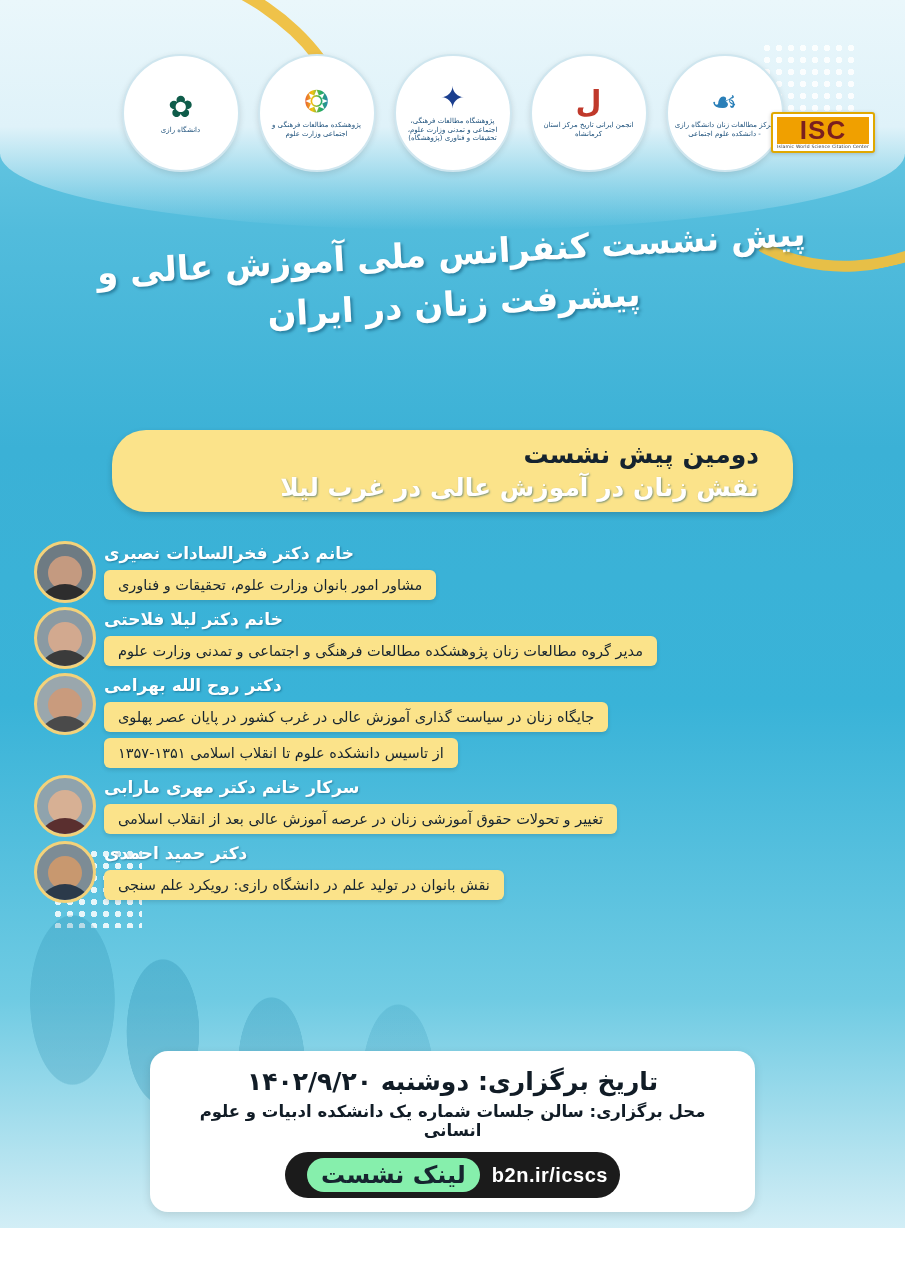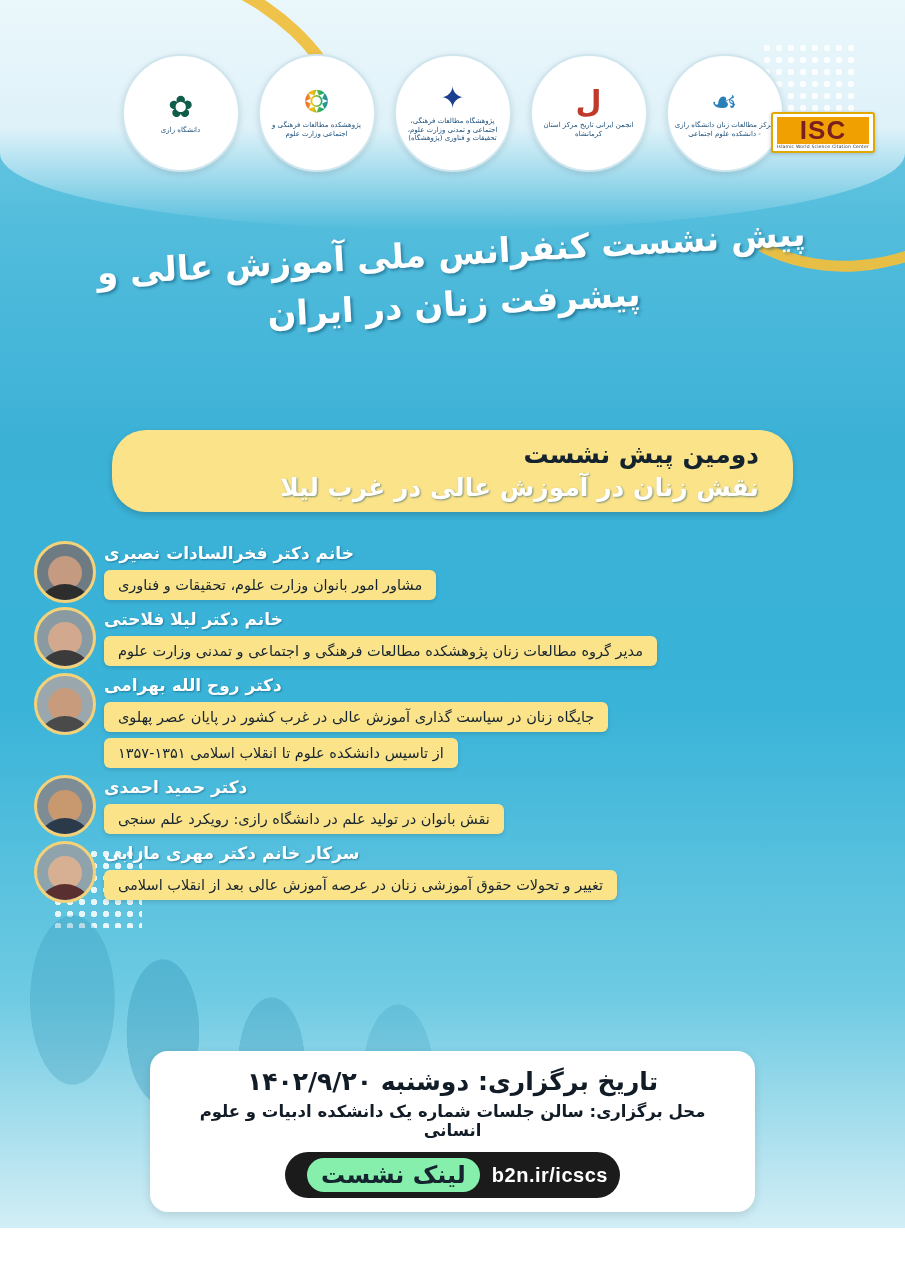--- a/index.html
+++ b/index.html
@@ -289,35 +289,35 @@
         <div class="sp-topic">از تاسیس دانشکده علوم تا انقلاب اسلامی ۱۳۵۱-۱۳۵۷</div>
       </div>
       <div class="sp-photo ph3">
         <span class="face"></span>
         <span class="shoulders"></span>
       </div>
     </div>
 
     <div class="speaker">
       <div class="sp-texts">
+        <div class="sp-name">سرکار خانم دکتر مهری مارابی</div>
+        <div class="sp-topic">تغییر و تحولات حقوق آموزشی زنان در عرصه آموزش عالی بعد از انقلاب اسلامی</div>
+      </div>
+      <div class="sp-photo ph4">
+        <span class="face"></span>
+        <span class="shoulders"></span>
+      </div>
+    </div>
+
+    <div class="speaker">
+      <div class="sp-texts">
         <div class="sp-name">دکتر حمید احمدی</div>
         <div class="sp-topic">نقش بانوان در تولید علم در دانشگاه رازی: رویکرد علم سنجی</div>
       </div>
       <div class="sp-photo ph5">
-        <span class="face"></span>
-        <span class="shoulders"></span>
-      </div>
-    </div>
-
-    <div class="speaker">
-      <div class="sp-texts">
-        <div class="sp-name">سرکار خانم دکتر مهری مارابی</div>
-        <div class="sp-topic">تغییر و تحولات حقوق آموزشی زنان در عرصه آموزش عالی بعد از انقلاب اسلامی</div>
-      </div>
-      <div class="sp-photo ph4">
         <span class="face"></span>
         <span class="shoulders"></span>
       </div>
     </div>
 
   </div>
 
   <div class="footer-card">
     <div class="f-line1">تاریخ برگزاری: دوشنبه ۱۴۰۲/۹/۲۰</div>
     <div class="f-line3">محل برگزاری: سالن جلسات شماره یک دانشکده ادبیات و علوم انسانی</div>

